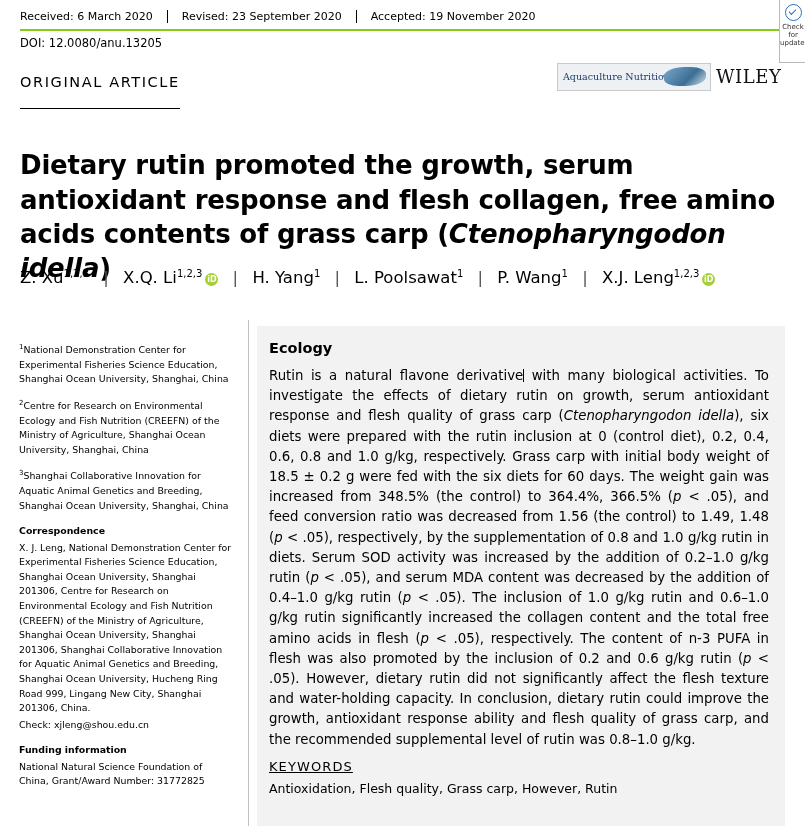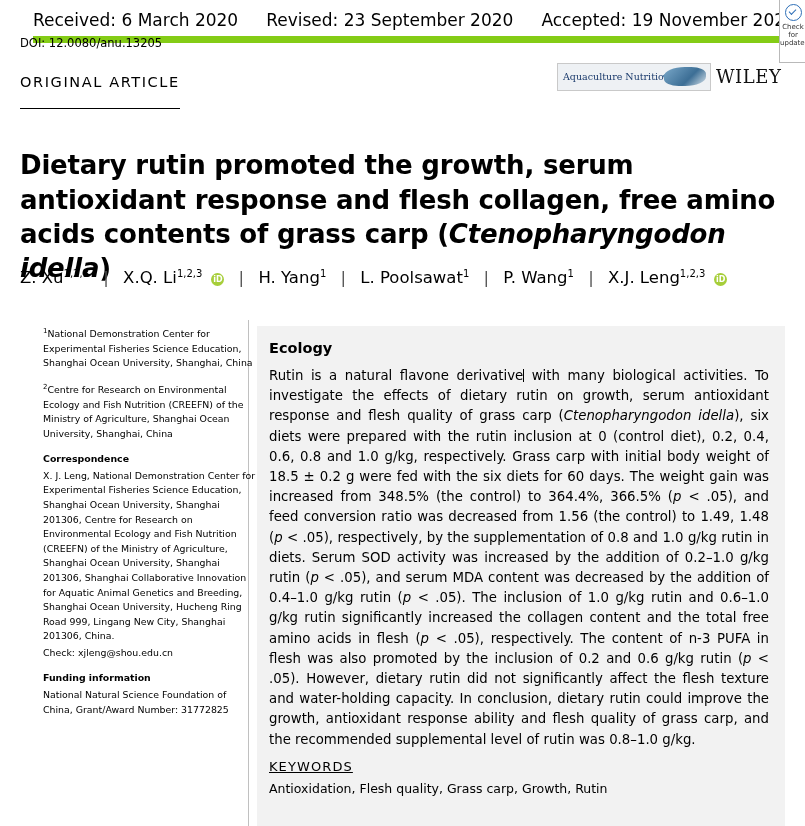--- a/index.html
+++ b/index.html
@@ -22,27 +22,26 @@
     width: 805px;
     height: 826px;
   }
 
   
   .dates-bar {
     position: absolute;
     left: 20px;
     top: 10px;
     width: 760px;
-    font-size: 17px;
+    font-size: 11px;
     color: #000;
     display: flex;
     align-items: center;
     padding-bottom: 6px;
-    border-bottom: 7px solid #84cc16;
-    margin-left: 13px;
+    border-bottom: 2px solid #84cc16;
   }
   .dates-bar .seg { white-space: nowrap; }
   .dates-bar .divider {
     display: inline-block;
     width: 1px;
     height: 13px;
     background: #000;
     margin: 0 14px;
   }
 
@@ -183,44 +182,43 @@
     width: 13px;
     height: 13px;
     border-radius: 50%;
     background: #a6ce39;
     color: #fff;
     font-size: 8px;
     line-height: 13px;
     text-align: center;
     font-weight: bold;
     vertical-align: 1px;
-    margin-left: 9px;
+    margin-left: 3px;
     font-family: "DejaVu Sans", sans-serif;
   }
 
   
   .col-rule {
     position: absolute;
     left: 248px;
     top: 320px;
     width: 1px;
     height: 506px;
     background: #c0c0c0;
   }
 
   
   .left-col {
     position: absolute;
     left: 19px;
-    top: 326px;
+    top: 342px;
     width: 214px;
     font-size: 9.4px;
     line-height: 1.55;
     color: #000;
-    margin-left: 24px;
   }
   .left-col p { margin: 0 0 11px 0; }
   .left-col sup { font-size: 7px; vertical-align: super; }
   .left-col .hd {
     font-weight: bold;
     margin: 0 0 2px 0;
   }
 
   
   .abstract-box {
@@ -313,31 +311,32 @@
     <span><span>P. Wang</span><sup>1</sup></span>
     <span class="sep">|</span>
     <span><span>X.J. Leng</span><sup>1,2,3</sup><span class="orcid">iD</span></span>
   </div>
 
   <div class="col-rule"></div>
 
   <div class="left-col">
     <p><sup>1</sup><span>National Demonstration Center for Experimental Fisheries Science Education, Shanghai Ocean University, Shanghai, China</span></p>
     <p><sup>2</sup><span>Centre for Research on Environmental Ecology and Fish Nutrition (CREEFN) of the Ministry of Agriculture, Shanghai Ocean University, Shanghai, China</span></p>
+    <p><sup>3</sup><span>Shanghai Collaborative Innovation for Aquatic Animal Genetics and Breeding, Shanghai Ocean University, Shanghai, China</span></p>
 
     <p class="hd">Correspondence</p>
     <p style="margin-bottom:2px;">X. J. Leng, National Demonstration Center for Experimental Fisheries Science Education, Shanghai Ocean University, Shanghai 201306, Centre for Research on Environmental Ecology and Fish Nutrition (CREEFN) of the Ministry of Agriculture, Shanghai Ocean University, Shanghai 201306, Shanghai Collaborative Innovation for Aquatic Animal Genetics and Breeding, Shanghai Ocean University, Hucheng Ring Road 999, Lingang New City, Shanghai 201306, China.</p>
     <p>Check: xjleng@shou.edu.cn</p>
 
     <p class="hd">Funding information</p>
     <p>National Natural Science Foundation of China, Grant/Award Number: 31772825</p>
   </div>
 
   <div class="abstract-box">
     <div class="abstract-inner">
       <div class="abstract-title">Ecology</div>
       <p class="abstract-text">Rutin is a natural flavone derivative<span class="caret"></span> with many biological activities. To investigate the effects of dietary rutin on growth, serum antioxidant response and flesh quality of grass carp (<i>Ctenopharyngodon idella</i>), six diets were prepared with the rutin inclusion at 0 (control diet), 0.2, 0.4, 0.6, 0.8 and 1.0 g/kg, respectively. Grass carp with initial body weight of 18.5 ± 0.2 g were fed with the six diets for 60 days. The weight gain was increased from 348.5% (the control) to 364.4%, 366.5% (<i>p</i> &lt; .05), and feed conversion ratio was decreased from 1.56 (the control) to 1.49, 1.48 (<i>p</i> &lt; .05), respectively, by the supplementation of 0.8 and 1.0 g/kg rutin in diets. Serum SOD activity was increased by the addition of 0.2–1.0 g/kg rutin (<i>p</i> &lt; .05), and serum MDA content was decreased by the addition of 0.4–1.0 g/kg rutin (<i>p</i> &lt; .05). The inclusion of 1.0 g/kg rutin and 0.6–1.0 g/kg rutin significantly increased the collagen content and the total free amino acids in flesh (<i>p</i> &lt; .05), respectively. The content of n-3 PUFA in flesh was also promoted by the inclusion of 0.2 and 0.6 g/kg rutin (<i>p</i> &lt; .05). However, dietary rutin did not significantly affect the flesh texture and water-holding capacity. In conclusion, dietary rutin could improve the growth, antioxidant response ability and flesh quality of grass carp, and the recommended supplemental level of rutin was 0.8–1.0 g/kg.</p>
       <div class="keywords-label">KEYWORDS</div>
-      <div class="keywords-text">Antioxidation, Flesh quality, Grass carp, Growth, Rutin</div>
+      <div class="keywords-text">Antioxidation, Flesh quality, Grass carp, However, Rutin</div>
     </div>
   </div>
 
 </div>
 
 </body></html>

